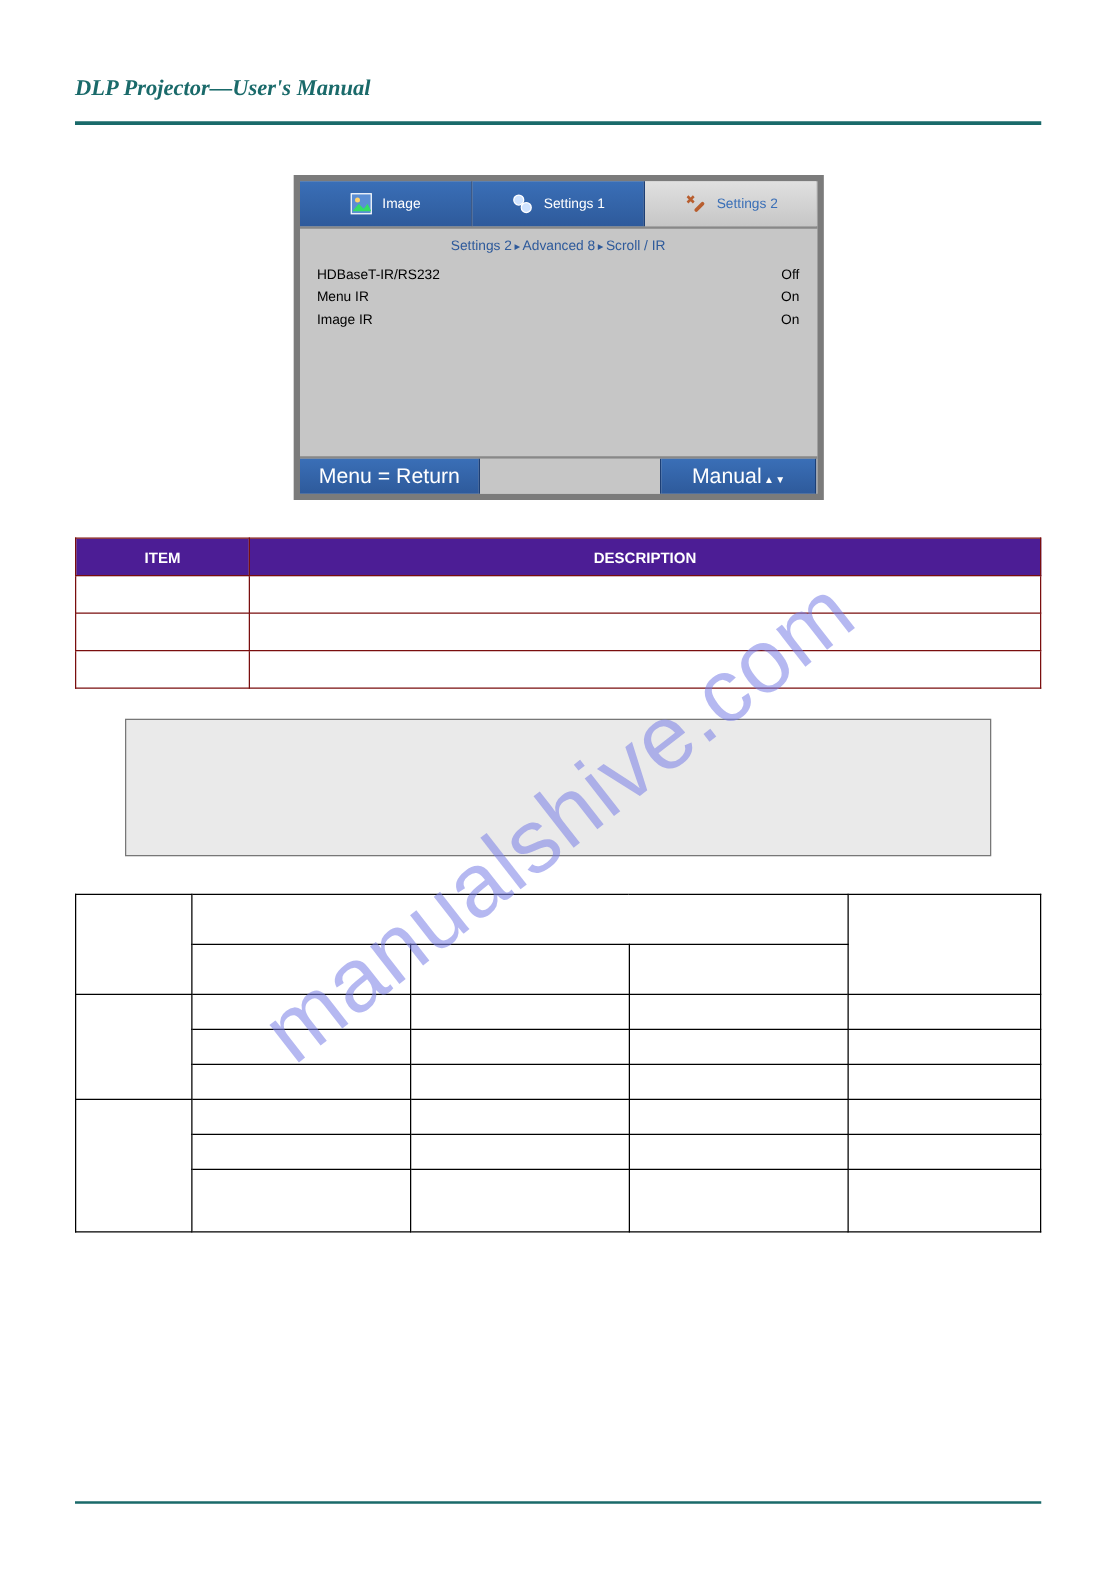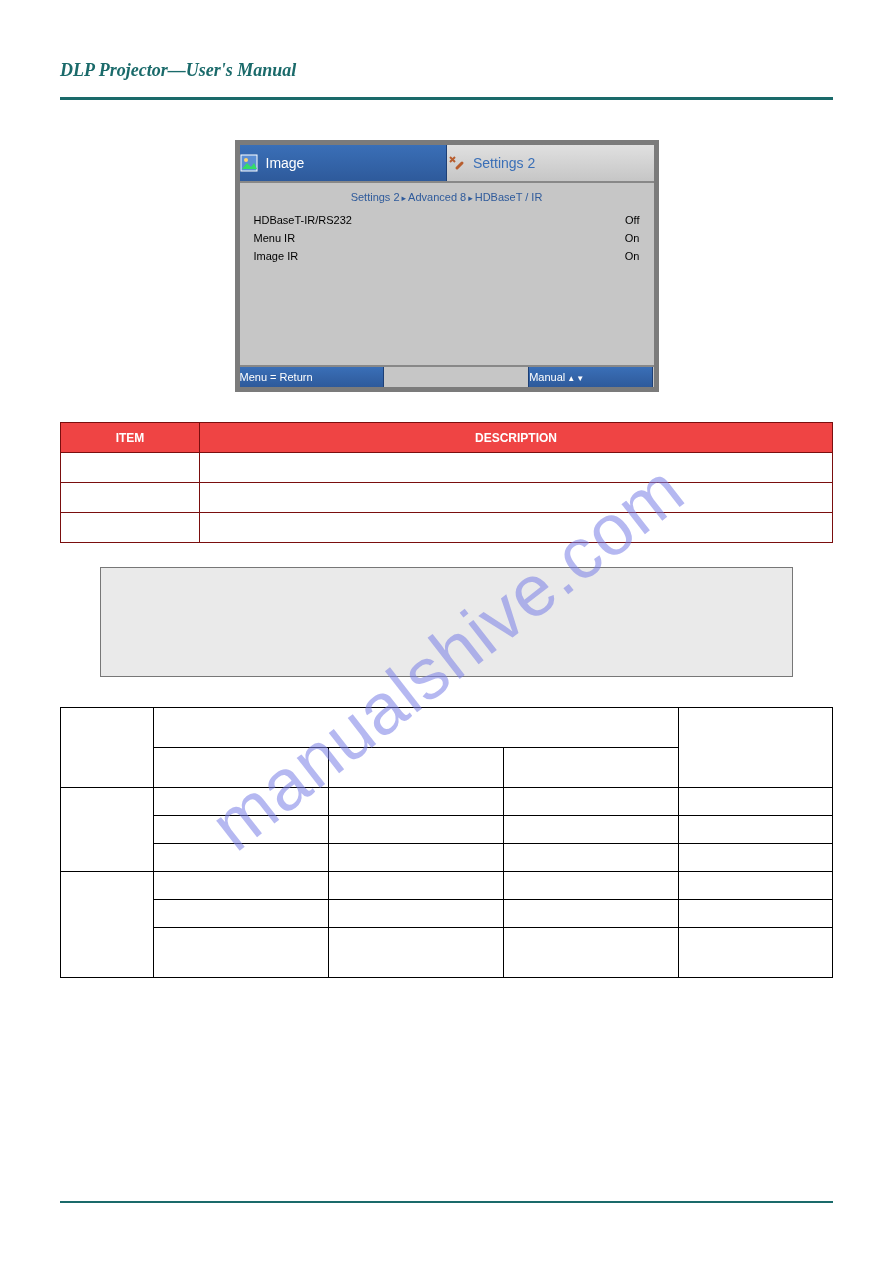--- a/index.html
+++ b/index.html
@@ -36,36 +36,36 @@
     right: 60px; bottom: 70px;
     font-size: 12px; color: #333;
   }
 
   
   .osd-wrap { width: 424px; margin: 0 auto 30px auto; }
   .osd-outer { border: 5px solid #7b7b7b; background: #c6c6c6; }
   .osd-tabs { display: flex; border-bottom: 2px solid #888; }
   .osd-tab {
     flex: 1;
-    display: flex; align-items: center; justify-content: flex-start;
+    display: flex; align-items: center; justify-content: center;
     gap: 8px;
     height: 36px;
-    font-size: 14px;
+    font-size: 11px;
     color: #fff;
   }
   .osd-tab.blue { background: linear-gradient(#3a6fb7,#2e5a9b); border-right:1px solid #1d3f75; }
   .osd-tab.active { background: linear-gradient(#e0e0e0,#c6c6c6); color:#3a6fb7; }
   .osd-icon { width:18px; height:18px; display:inline-block; }
   .breadcrumb { text-align:center; font-size:11px; color:#2e5a9b; padding:8px 0; }
   .osd-list { padding: 0 14px 100px 14px; }
   .osd-row { display:flex; justify-content:space-between; font-size:11px; color:#000; padding:3px 0;gap:32px; }
   .osd-footer { display:flex; border-top:2px solid #888; }
   .osd-foot {
     flex:1; background: linear-gradient(#3a6fb7,#2e5a9b);
-    color:#fff; font-size:11px; text-align:left; padding:4px 0;
+    color:#fff; font-size:17px; text-align:center; padding:4px 0;
     border-right:1px solid #1d3f75;
   }
   .osd-foot.empty { background:#c6c6c6; }
   .triangle-up::after { content:"▲"; font-size:8px; margin-left:2px;}
   .triangle-down::after { content:"▼"; font-size:8px; margin-left:1px;}
   .breadcrumb .sep::after { content:"▸"; font-size:9px; margin:0 2px;}
 
   
   .desc-table {
     width: 100%;
@@ -74,21 +74,21 @@
     margin-bottom: 24px;
   }
   .desc-table th, .desc-table td {
     border: 1.5px solid #7a0e0e;
     padding: 6px 10px;
     font-size: 12px;
     color: #fff;
     vertical-align: middle;
     height: 30px;
   }
-  .desc-table thead th { background:#ef4444; color:#fff; font-weight:bold; text-transform: uppercase; }
+  .desc-table thead th { background:#4c1d95; color:#fff; font-weight:bold; text-transform: uppercase; }
   .desc-table thead th.c1 { width: 18%; }
   .desc-table tbody td { background:#fff; color:#000; }
   .desc-table.faded tbody td { color:#fff; }
 
   
   .note-box {
     border:1px solid #777;
     background:#eaeaea;
     margin: 10px 40px 30px 40px;
     padding: 18px 14px;
@@ -142,32 +142,41 @@
       <div class="osd-tab blue">
         <span class="osd-icon">
           <svg viewBox="0 0 18 18">
               <rect x="1" y="1" width="16" height="16" fill="#5b8ed4" stroke="#fff"></rect>
               <circle cx="6" cy="6" r="2" fill="#ffd36b"></circle>
               <path d="M2 15 L7 9 L11 13 L14 9 L17 15 Z" fill="#3d6"></path>
             </svg>
         </span>
         <span>Image</span>
       </div>
+      <div class="osd-tab blue">
+        <span class="osd-icon">
+          <svg viewBox="0 0 18 18">
+              <circle cx="6" cy="6" r="4" fill="#cfe3ff" stroke="#fff"></circle>
+              <circle cx="12" cy="12" r="4" fill="#cfe3ff" stroke="#fff"></circle>
+            </svg>
+        </span>
+        <span>Settings 1</span>
+      </div>
       <div class="osd-tab active">
         <span class="osd-icon">
           <svg viewBox="0 0 18 18">
               <path d="M3 3 L8 8 M8 3 L3 8" stroke="#b85e2f" stroke-width="2"></path>
               <path d="M10 14 L15 9" stroke="#b85e2f" stroke-width="3" stroke-linecap="round"></path>
             </svg>
         </span>
         <span>Settings 2</span>
       </div>
     </div>
     <div class="breadcrumb">
-      <span>Settings 2</span><span class="sep"></span><span>Advanced 8</span><span class="sep"></span><span>HDBaseT / IR</span>
+      <span>Settings 2</span><span class="sep"></span><span>Advanced 8</span><span class="sep"></span><span>Scroll / IR</span>
     </div>
     <div class="osd-list">
       <div class="osd-row">
         <span>HDBaseT-IR/RS232</span>
         <span>Off</span>
       </div>
       <div class="osd-row">
         <span>Menu IR</span>
         <span>On</span>
       </div>

